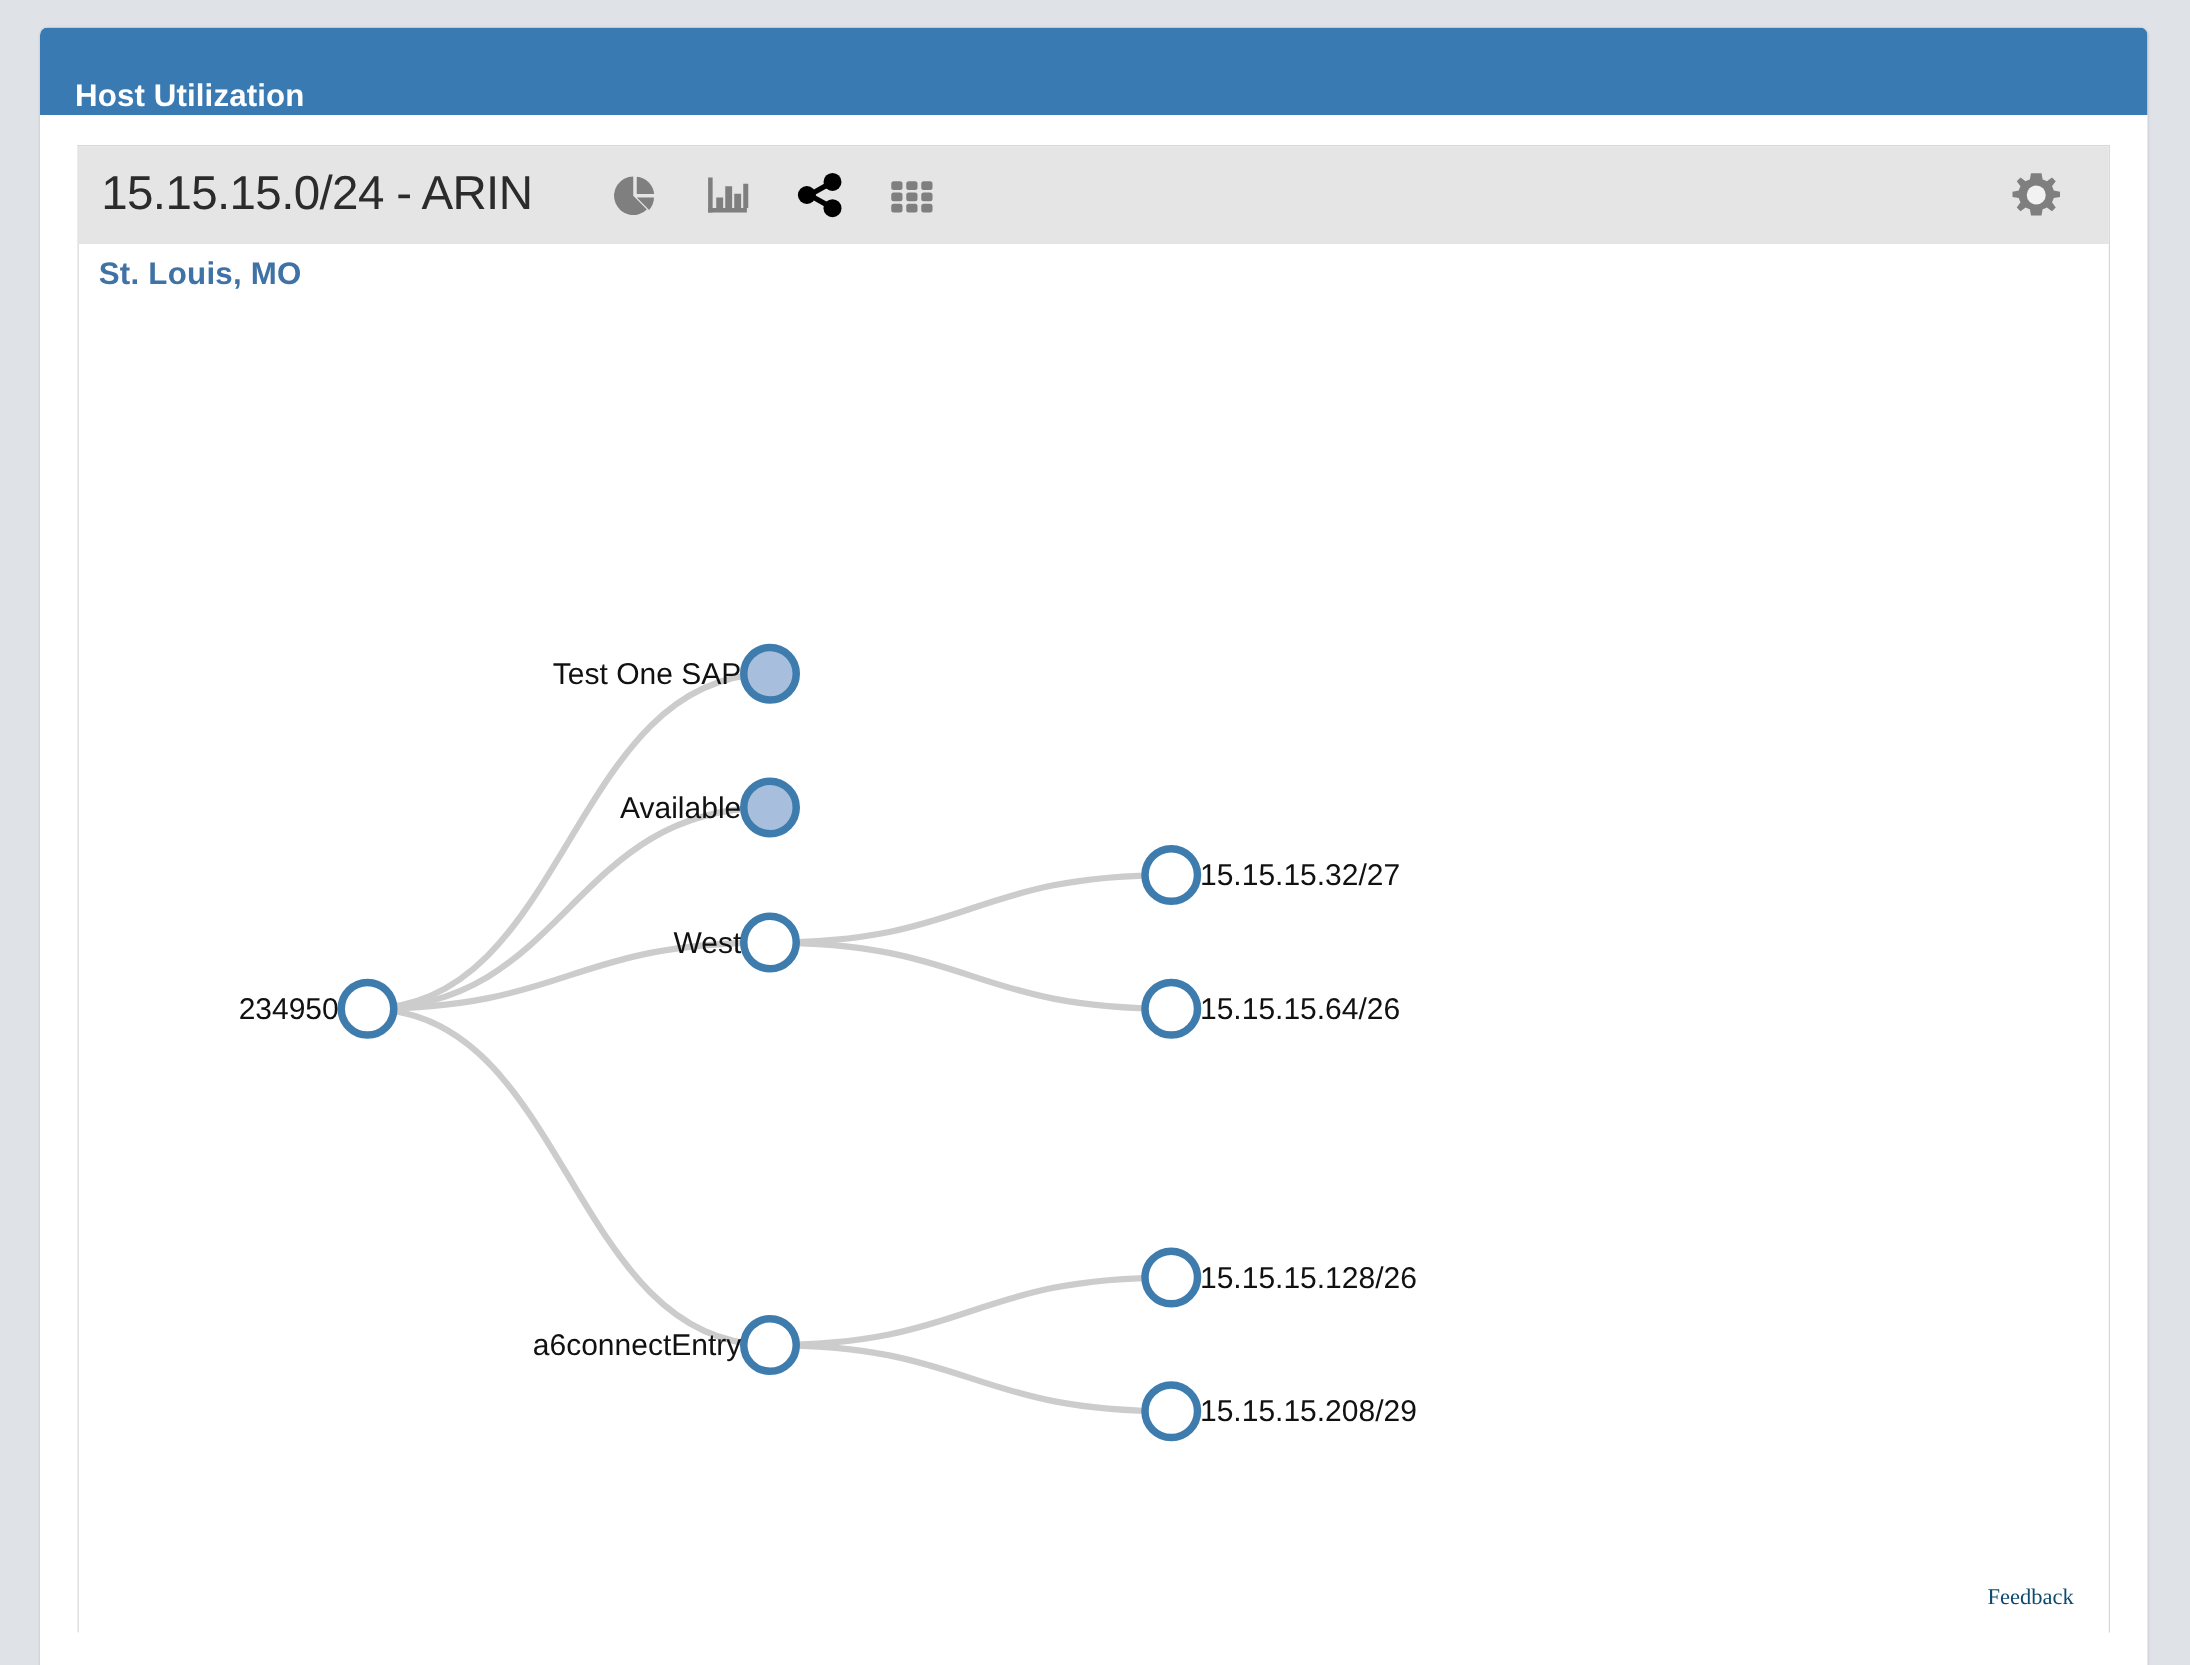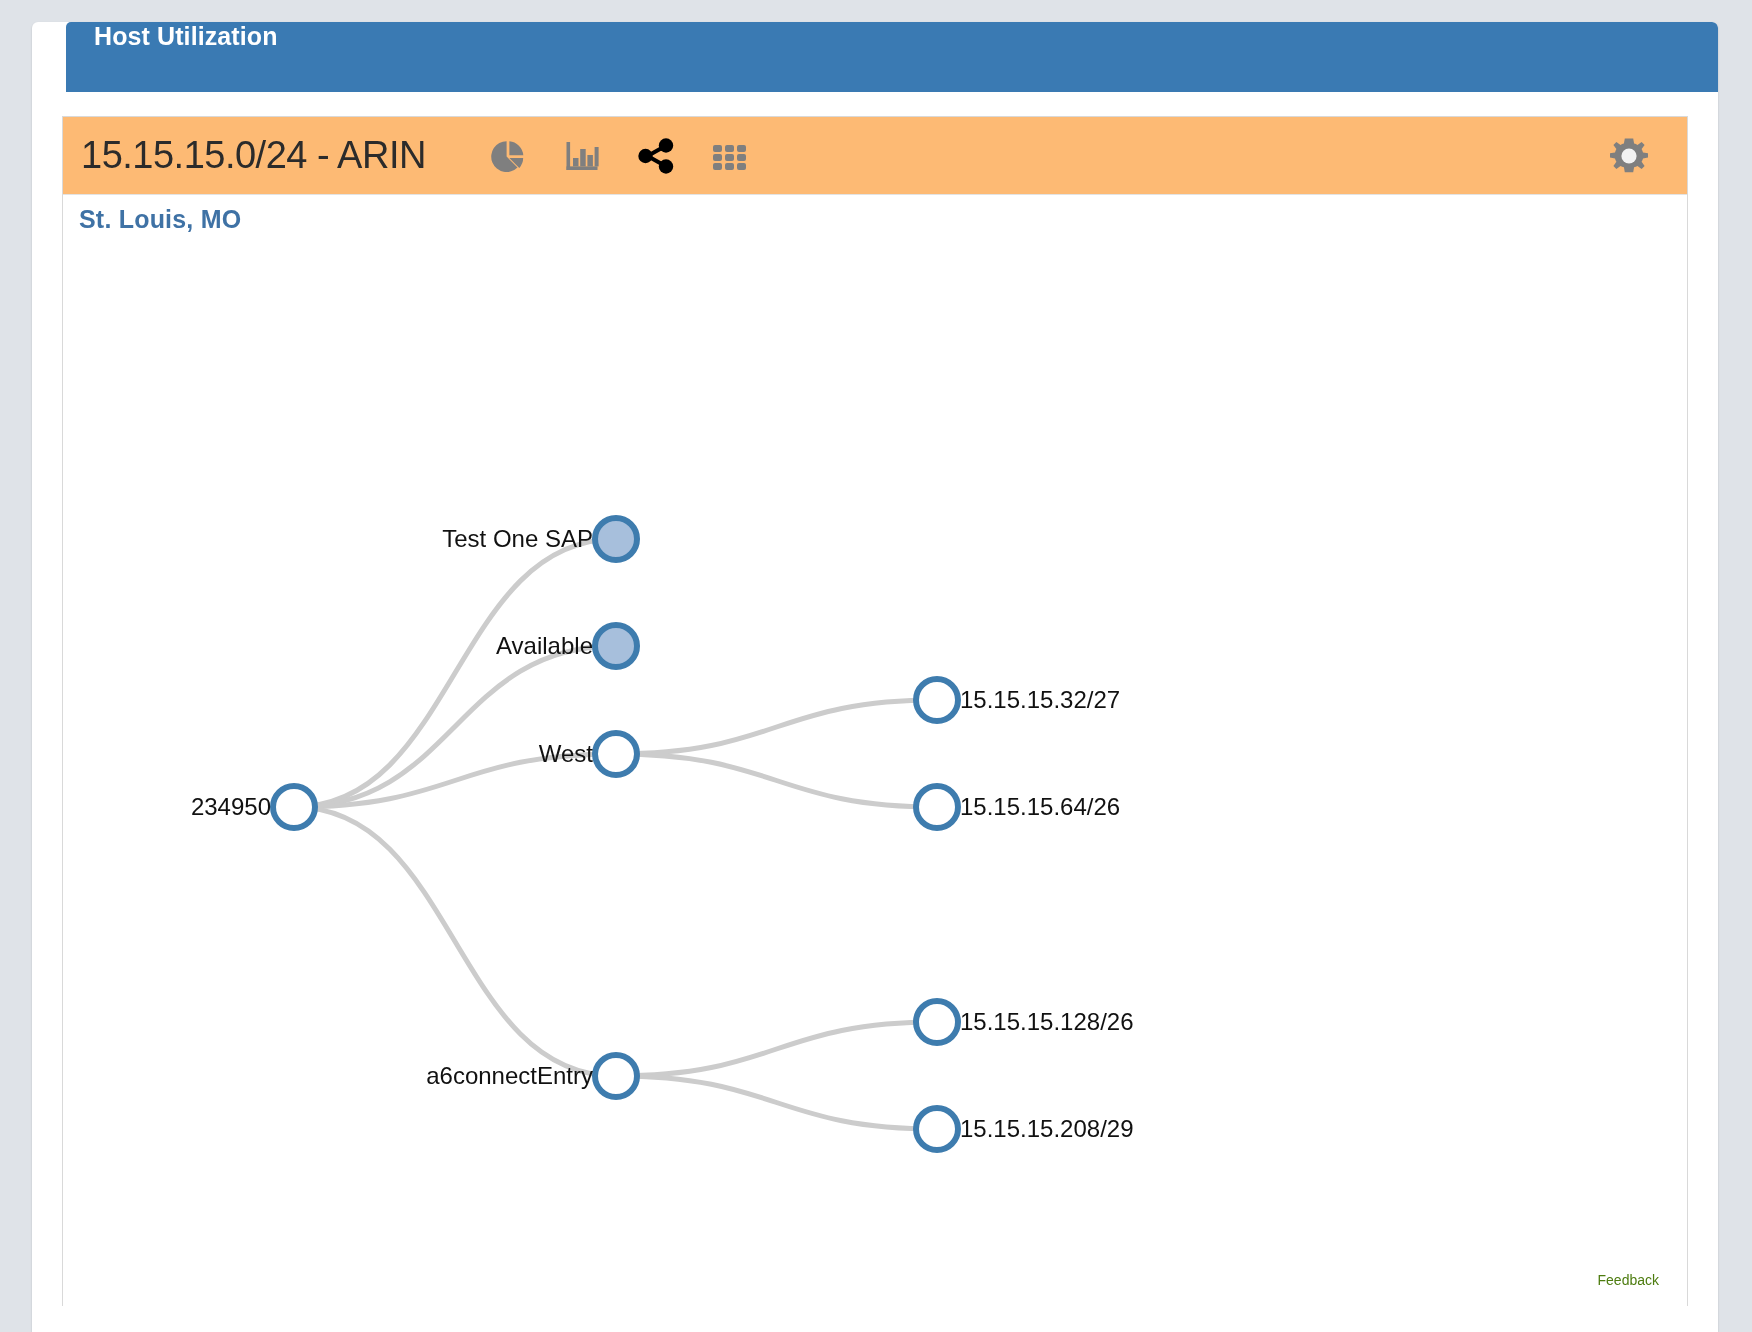--- a/index.html
+++ b/index.html
@@ -16,21 +16,21 @@
     width:1686px; height:1310px;
     background:#ffffff;
     border-radius:6px 6px 0 0;
     box-shadow:0 1px 2px rgba(0,0,0,.18);
     overflow:hidden;
   }
   .panel-header{
     height:70px;
     background:#3a7ab3;
     border-radius:5px 5px 0 0;
-    display:flex;align-items:flex-start;margin-left:34px;
+    display:flex;align-items:flex-end;
   }
   .panel-title{
     color:#ffffff;
     font-size:25px;
     font-weight:bold;
     padding-left:28px;
     letter-spacing:.1px;
   }
   .panel-body{
     position:absolute;
@@ -44,21 +44,21 @@
     width:100%;
     height:1190px;
     border:1px solid #d9d9d9;
     border-bottom:none;
     box-sizing:border-box;
     background:#ffffff;
   }
   
   .toolbar{
     height:78px;
-    background:#fdba74;
+    background:#e5e5e5;
     border-bottom:1px solid #e3e3e3;
     display:flex;
     align-items:center;
     padding:0 22px 0 18px;
     box-sizing:border-box;
   }
   .toolbar-title{
     font-size:38px;
     color:#2b2b2b;
     font-weight:400;
@@ -98,23 +98,24 @@
     font-family:"Liberation Sans", sans-serif;
     font-size:24px;
     fill:#111111;
   }
   .link{fill:none;stroke:#cccccc;stroke-width:5;}
   .node-circle{stroke:#3e7cae;stroke-width:6;cursor:pointer;}
   
   .feedback{
     position:absolute;
     right:28px; bottom:18px;
-    font-size:14px;
-    color:#4d7c0f;
+    font-size:18px;
+    color:#0c4a6e;
     cursor:pointer;
+    font-family:Liberation Serif, serif;
   }
 </style>
 </head>
 <body>
 
 <div class="panel">
 
   <div class="panel-header">
     <div class="panel-title">Host Utilization</div>
   </div>

